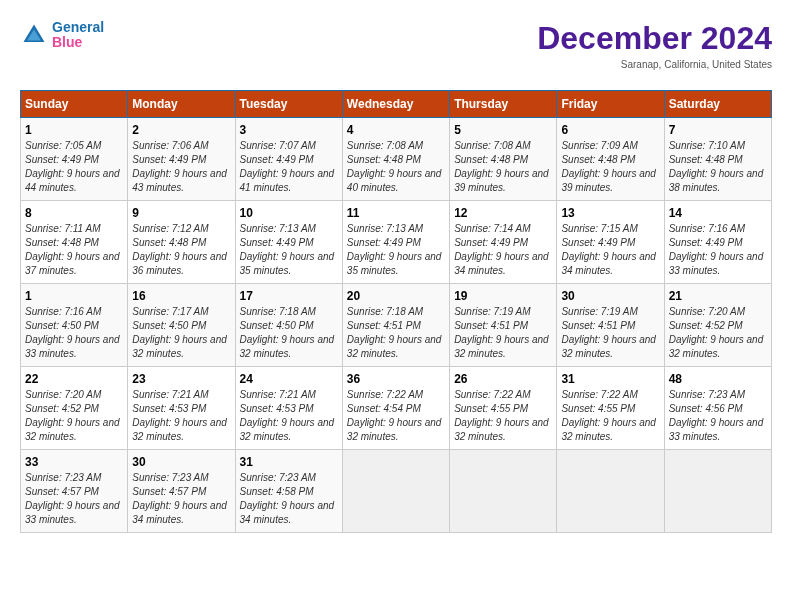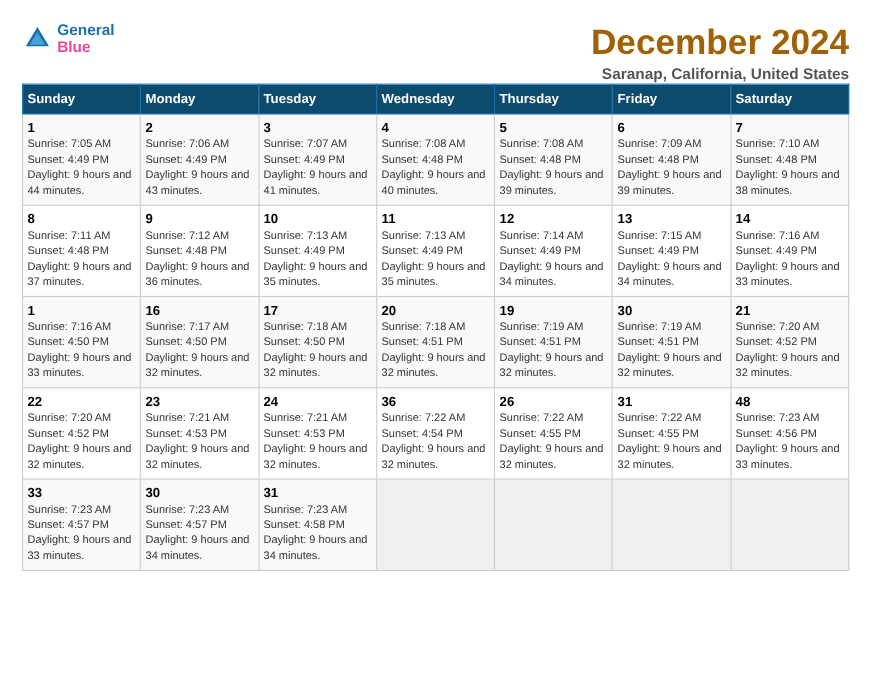--- a/index.html
+++ b/index.html
@@ -7,21 +7,21 @@
       font-family: Arial, sans-serif;
       background: #fff;
       width: 792px;
       min-height: 612px;
       padding: 20px;
     }
     .header {
       display: flex;
       justify-content: space-between;
       align-items: flex-start;
-      margin-bottom: 1px;
+      margin-bottom: 20px;
     }
     .logo {
       display: flex;
       align-items: center;
       gap: 4px;
     }
     .logo-text {
       font-size: 14px;
       font-weight: bold;
       color: #333;
@@ -33,36 +33,35 @@
     .logo-icon {
       width: 28px;
       height: 28px;
     }
     .title-area {
       text-align: right;
     }
     .month-title {
       font-size: 32px;
       font-weight: bold;
-      color: #a16207;
+      color: #4c1d95;
       text-align: right;
     }
     .location {
-      font-size: 14px;
+      font-size: 10px;
       color: #555;
       margin-top: 2px;
-      font-weight: bold;
     }
     table {
       width: 100%;
       border-collapse: collapse;
       font-size: 11px;
     }
     thead th {
-      background-color: #0c4a6e;
+      background-color: #c2410c;
       color: white;
       padding: 6px 4px;
       text-align: left;
       font-size: 12px;
       font-weight: bold;
       border: 1px solid #1a6faf;
     }
     tbody td {
       vertical-align: top;
       padding: 5px 4px;
@@ -77,20 +76,21 @@
     .day-num {
       font-weight: bold;
       font-size: 12px;
       display: block;
       margin-bottom: 2px;
     }
     .day-info {
       font-size: 10px;
       color: #333;
       line-height: 1.4;
+      font-style: italic;
     }
     .empty-cell {
       background: #f0f0f0 !important;
     }
   </style>
 </head>
 <body>
 
 <div>
   <div class="header">

